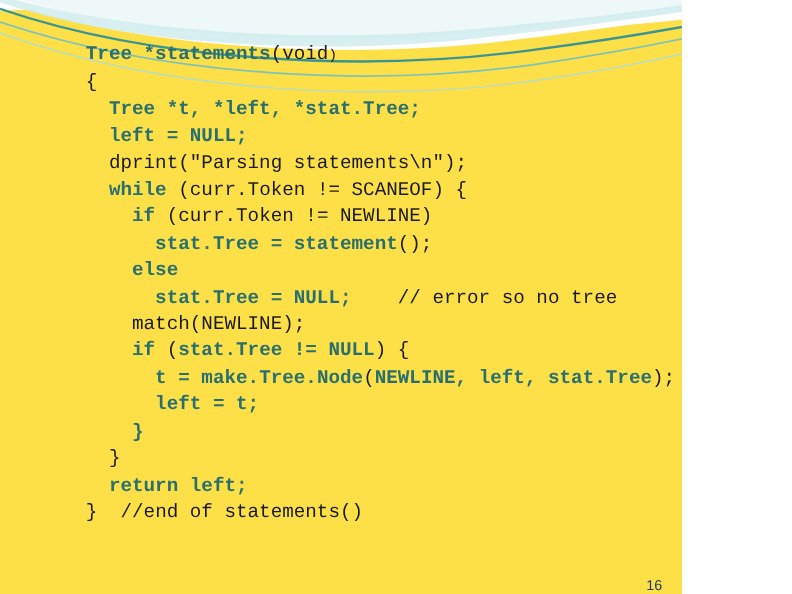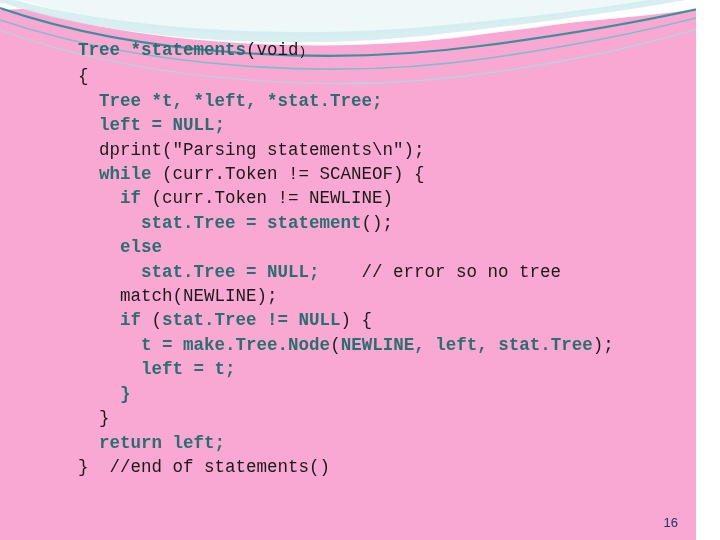--- a/index.html
+++ b/index.html
@@ -8,23 +8,23 @@
   }
   body {
     width: 720px;
     height: 540px;
     background: #ffffff;
     font-family: "Liberation Sans", sans-serif;
     overflow: hidden;
   }
   .slide {
     position: relative;
-    width: 696px;
+    width: 620px;
     height: 540px;
-    background: #f9a8d4;
+    background: #fde047;
     overflow: hidden;
   }
   .deco {
     position: absolute;
     top: 0;
     left: 0;
     width: 720px;
     height: 120px;
     pointer-events: none;
   }
@@ -50,21 +50,21 @@
   .plain {
     color: #1a1a1a;
     font-weight: normal;
   }
   .small {
     font-size: 13px;
   }
   .page-num {
     position: absolute;
     right: 18px;
-    bottom: 10px;
+    bottom: 1px;
     font-family: "Liberation Sans", sans-serif;
     font-size: 13px;
     color: #1f3864;
   }
 </style>
 </head>
 <body>
 
 <div class="slide">
 

